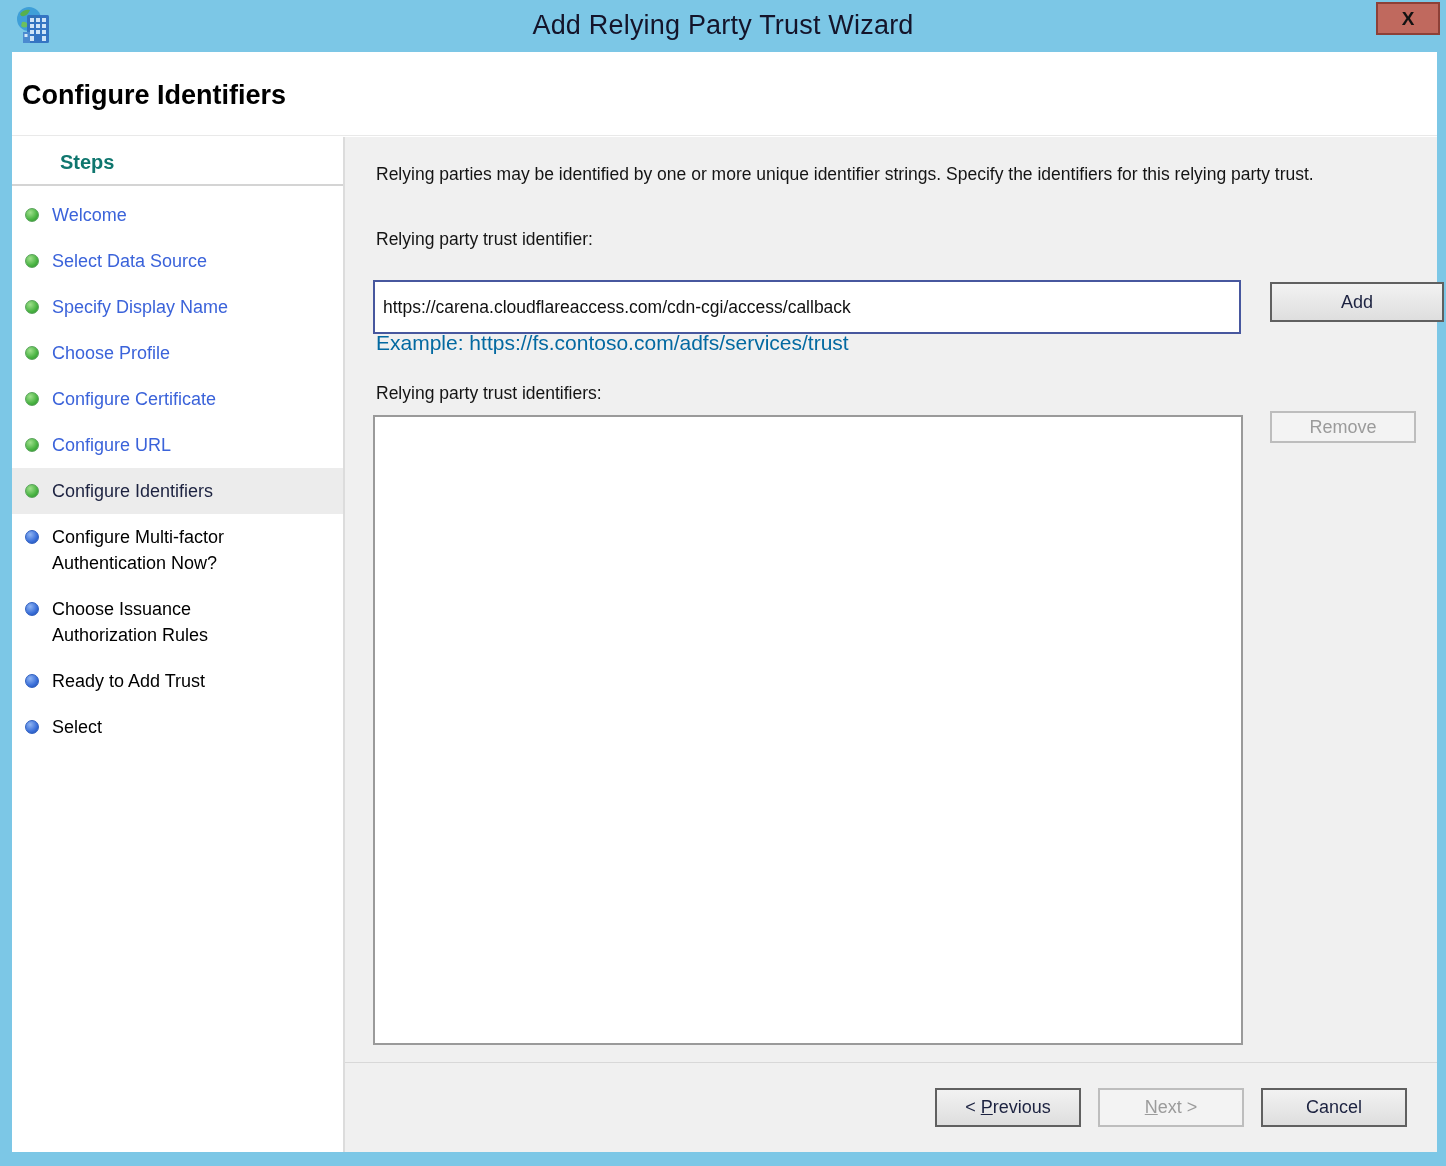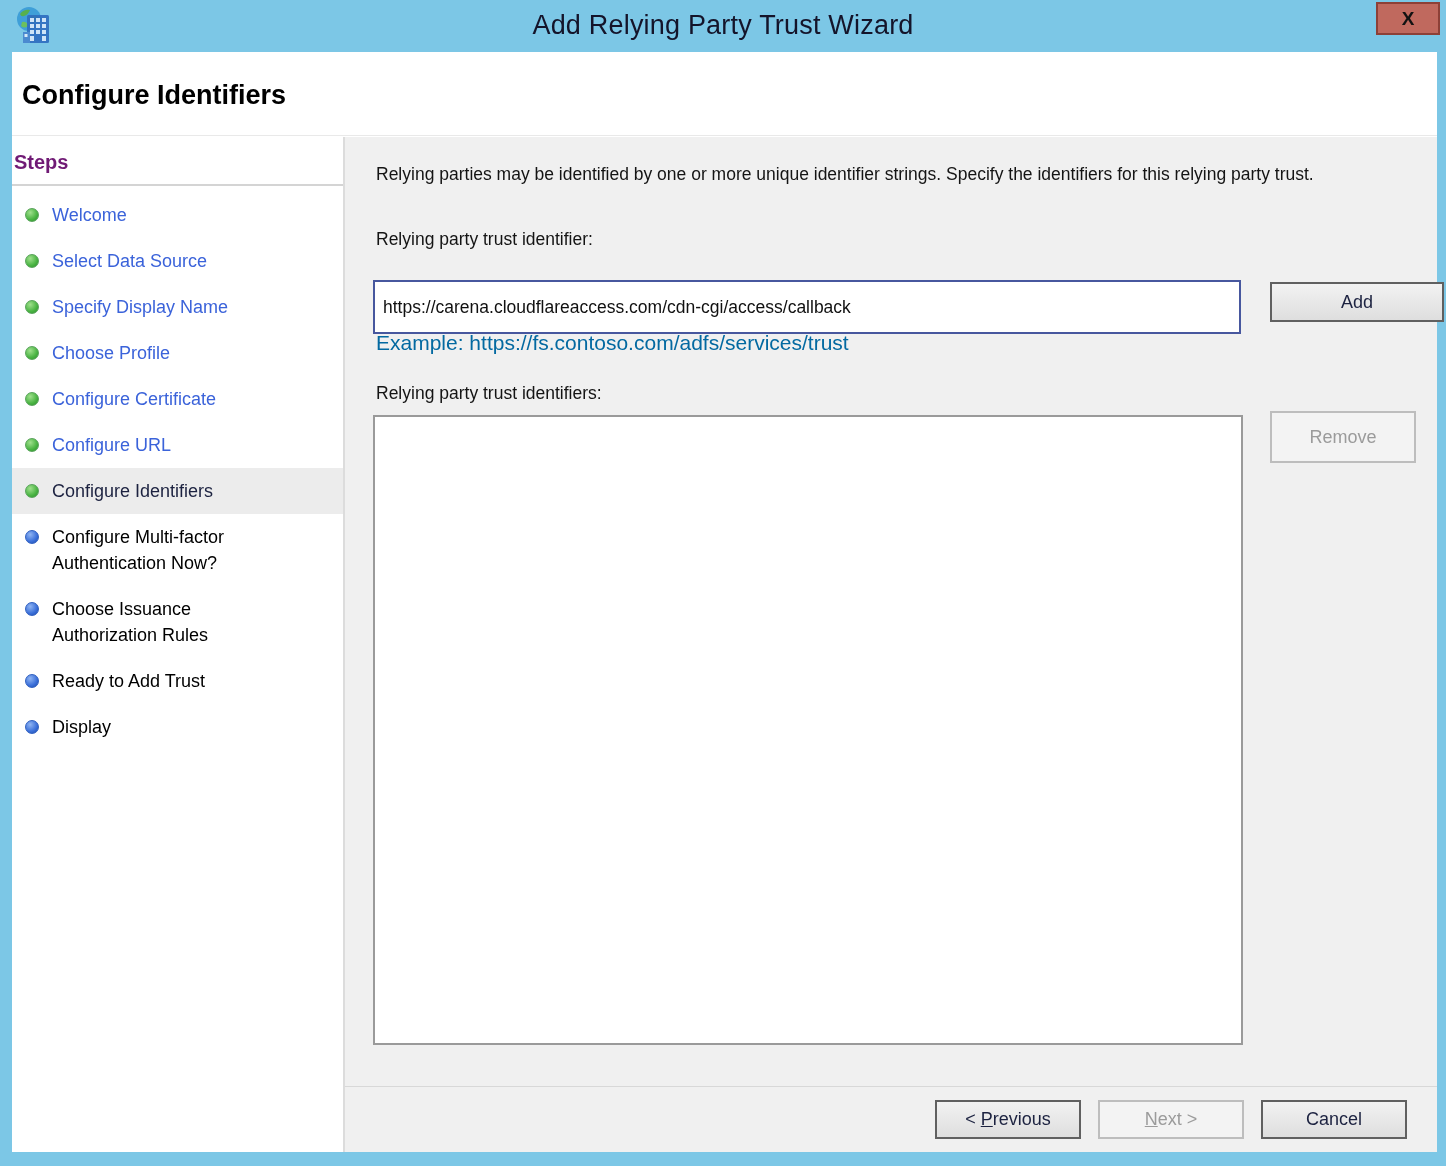--- a/index.html
+++ b/index.html
@@ -40,21 +40,21 @@
   .page-header h1 {
     padding:28px 0 0 10px; font-size:27px; font-weight:bold; color:#000000;
   }
   .content { position:absolute; top:85px; left:0; right:0; bottom:0; display:flex; }
 
   
   .sidebar {
     width:333px; background:#ffffff; border-right:2px solid #dcdcdc;
     flex:none; padding-top:12px;
   }
-  .steps-heading { font-size:20px; font-weight:bold; color:#701a75; padding:2px 0 10px 2px; }
+  .steps-heading { font-size:20px; font-weight:bold; color:#0f766e; padding:2px 0 10px 14px;margin-left:34px; }
   .steps-divider { border-bottom:2px solid #d4d4d4; }
   .steps-list { list-style:none; margin-top:6px; }
   .steps-list li {
     position:relative; padding:10px 10px 10px 40px;
     font-size:18px; line-height:26px;
   }
   .step-label { display:inline-block; max-width:232px; }
   .steps-list li.done .step-label { color:#3b63da; cursor:pointer; }
   .steps-list li.current { background:#ececec; }
   .steps-list li.current .step-label { color:#1c2240; }
@@ -99,25 +99,25 @@
     font-size:18px; color:#1c2240;
     background:linear-gradient(#f2f2f2,#dedede);
     border:2px solid #606060;
     display:flex; align-items:center; justify-content:center;
     cursor:pointer;
   }
   .btn.disabled {
     background:#f3f3f3; border-color:#bdbdbd; color:#9b9b9b; cursor:default;
   }
   .add-btn    { position:absolute; left:925px; top:145px; width:174px; height:40px; }
-  .remove-btn { position:absolute; left:925px; top:274px; width:146px; height:52px; }
+  .remove-btn { position:absolute; left:925px; top:274px; width:146px; height:32px; }
 
   
   .footer {
-    position:absolute; left:0; right:0; bottom:0; height:66px;
+    position:absolute; left:0; right:0; bottom:0; height:90px;
     border-top:1px solid #d8d8d8; background:#f0f0f0;
     display:flex; align-items:center; justify-content:flex-end;
     gap:17px; padding-right:30px;
   }
   .footer .btn { width:146px; height:39px; }
   .accel { text-decoration:underline; }
 </style>
 </head>
 <body>
 
@@ -197,21 +197,21 @@
         <li class="pending">
           <span class="dot pending"></span>
           <span class="step-label">Choose Issuance Authorization Rules</span>
         </li>
         <li class="pending">
           <span class="dot pending"></span>
           <span class="step-label">Ready to Add Trust</span>
         </li>
         <li class="pending">
           <span class="dot pending"></span>
-          <span class="step-label">Display</span>
+          <span class="step-label">Select</span>
         </li>
       </ul>
     </div>
 
     <div class="main">
       <div class="desc">Relying parties may be identified by one or more unique identifier strings. Specify the identifiers for this relying party trust.</div>
 
       <div class="field-label id-label">Relying party trust identifier:</div>
       <input class="id-input" type="text" value="https://carena.cloudflareaccess.com/cdn-cgi/access/callback" style="">
       <div class="btn add-btn">Add</div>

